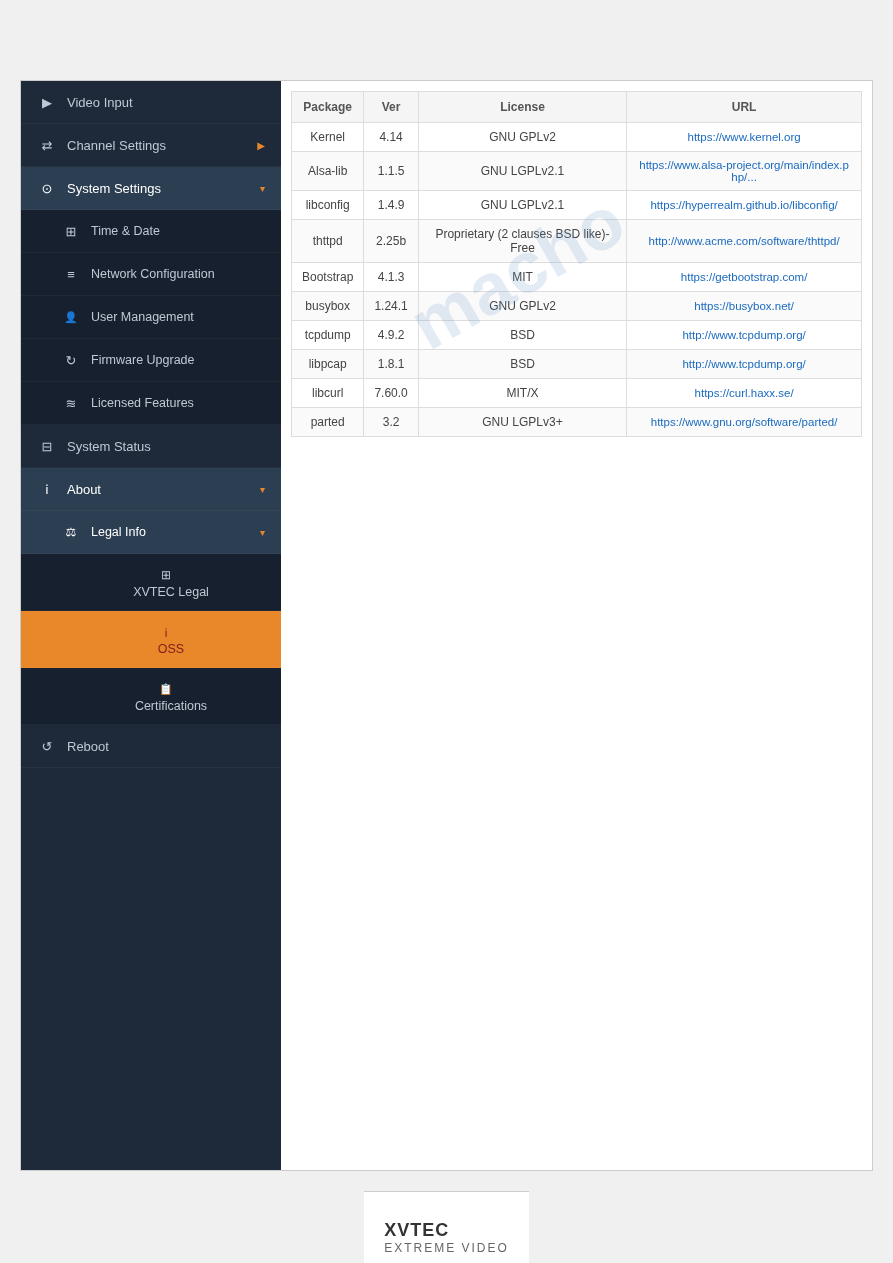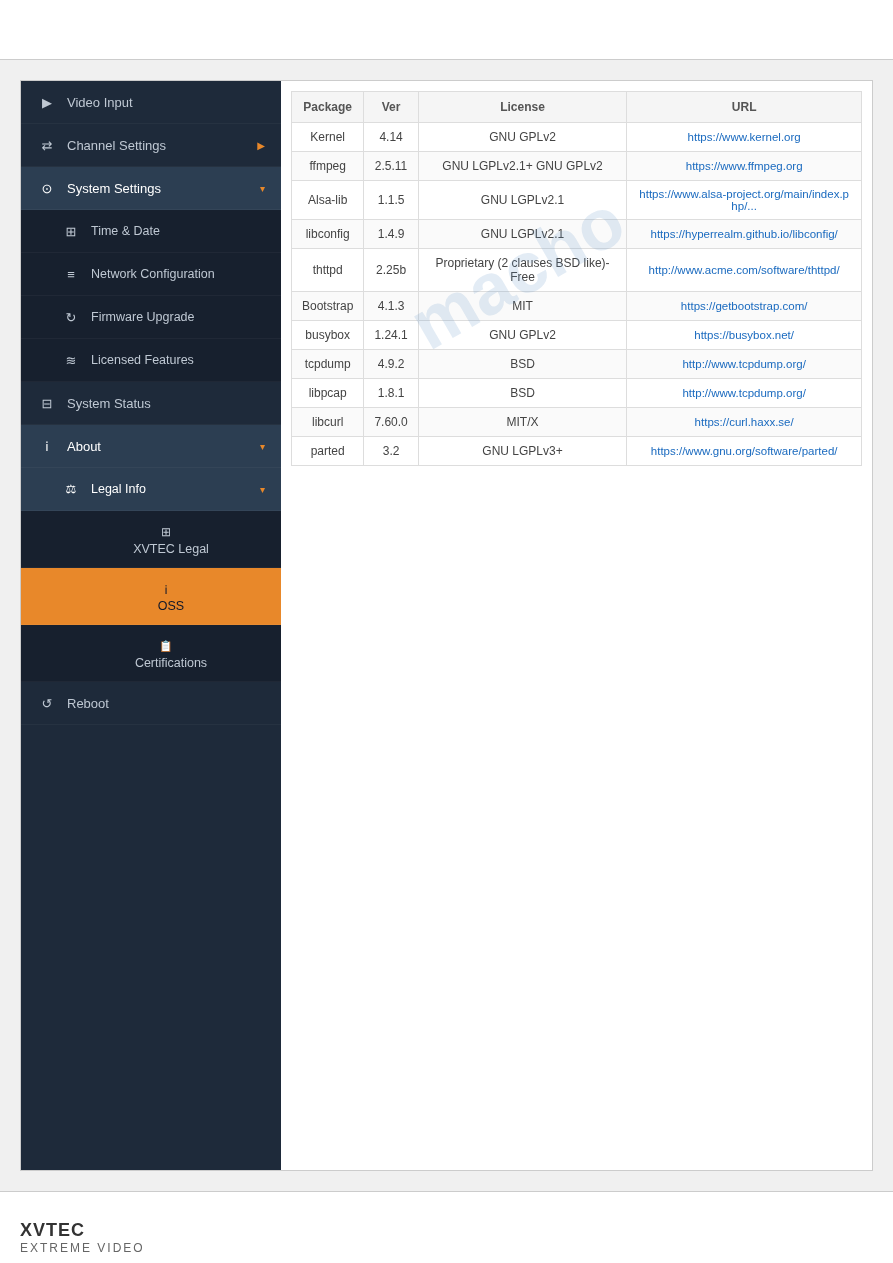--- a/index.html
+++ b/index.html
@@ -8,20 +8,21 @@
       font-family: Arial, sans-serif;
       font-size: 13px;
       color: #333;
     }
     .page-wrapper {
       width: 893px;
       min-height: 1263px;
       background: #f0f0f0;
       display: flex;
       flex-direction: column;
+      align-items: center;
     }
     .top-bar {
       height: 60px;
       background: #fff;
       border-bottom: 1px solid #ccc;
     }
     .main-content {
       display: flex;
       flex: 1;
       padding: 20px;
@@ -45,21 +46,21 @@
       display: flex;
       align-items: center;
       padding: 11px 16px;
       cursor: pointer;
       font-size: 13px;
       color: #bfc8d3;
       border-bottom: 1px solid rgba(255,255,255,0.04);
       position: relative;
     }
     .sidebar-item.active { background: #2c3e52; color: #fff; }
-    .sidebar-item.selected { background: #e8882a; color: #0f172a; }
+    .sidebar-item.selected { background: #e8882a; color: #7f1d1d; }
     .sidebar-item .icon {
       width: 20px;
       height: 20px;
       margin-right: 10px;
       flex-shrink: 0;
       display: flex;
       align-items: center;
       justify-content: center;
       font-size: 15px;
     }
@@ -202,20 +203,24 @@
         <div class="sidebar-sub">
           <div class="sidebar-item">
             <span class="icon icon-time"></span>
             <span>Time &amp; Date</span>
           </div>
           <div class="sidebar-item">
             <span class="icon icon-network"></span>
             <span>Network Configuration</span>
           </div>
           <div class="sidebar-item">
+            <span class="icon icon-user"></span>
+            <span>User Management</span>
+          </div>
+          <div class="sidebar-item">
             <span class="icon icon-firmware"></span>
             <span>Firmware Upgrade</span>
           </div>
           <div class="sidebar-item">
             <span class="icon icon-licensed"></span>
             <span>Licensed Features</span>
           </div>
         </div>
 
         <div class="sidebar-item">
@@ -270,26 +275,20 @@
               </tr>
             </thead>
             <tbody id="oss-tbody">
             <tr>
                   <td>Kernel</td>
                   <td>4.14</td>
                   <td>GNU GPLv2</td>
                   <td class="url-cell">https://www.kernel.org</td>
                 </tr>
                 <tr>
-                  <td>ffmpeg</td>
-                  <td>2.5.11</td>
-                  <td>GNU LGPLv2.1+ GNU GPLv2</td>
-                  <td class="url-cell">https://www.ffmpeg.org</td>
-                </tr>
-                <tr>
                   <td>Alsa-lib</td>
                   <td>1.1.5</td>
                   <td>GNU LGPLv2.1</td>
                   <td class="url-cell">https://www.alsa-project.org/main/index.php/...</td>
                 </tr>
                 <tr>
                   <td>libconfig</td>
                   <td>1.4.9</td>
                   <td>GNU LGPLv2.1</td>
                   <td class="url-cell">https://hyperrealm.github.io/libconfig/</td>

